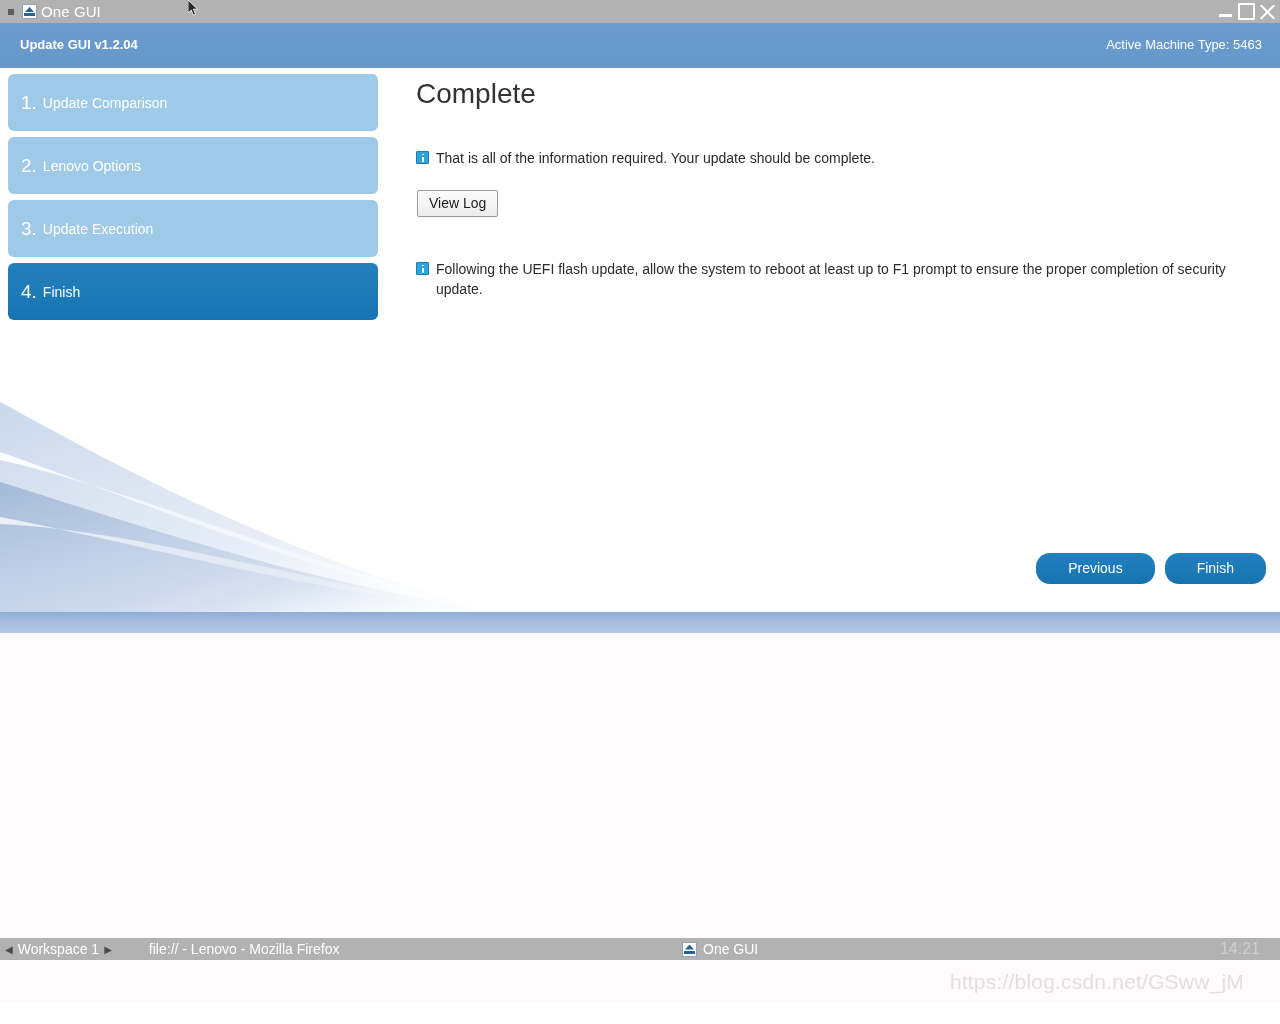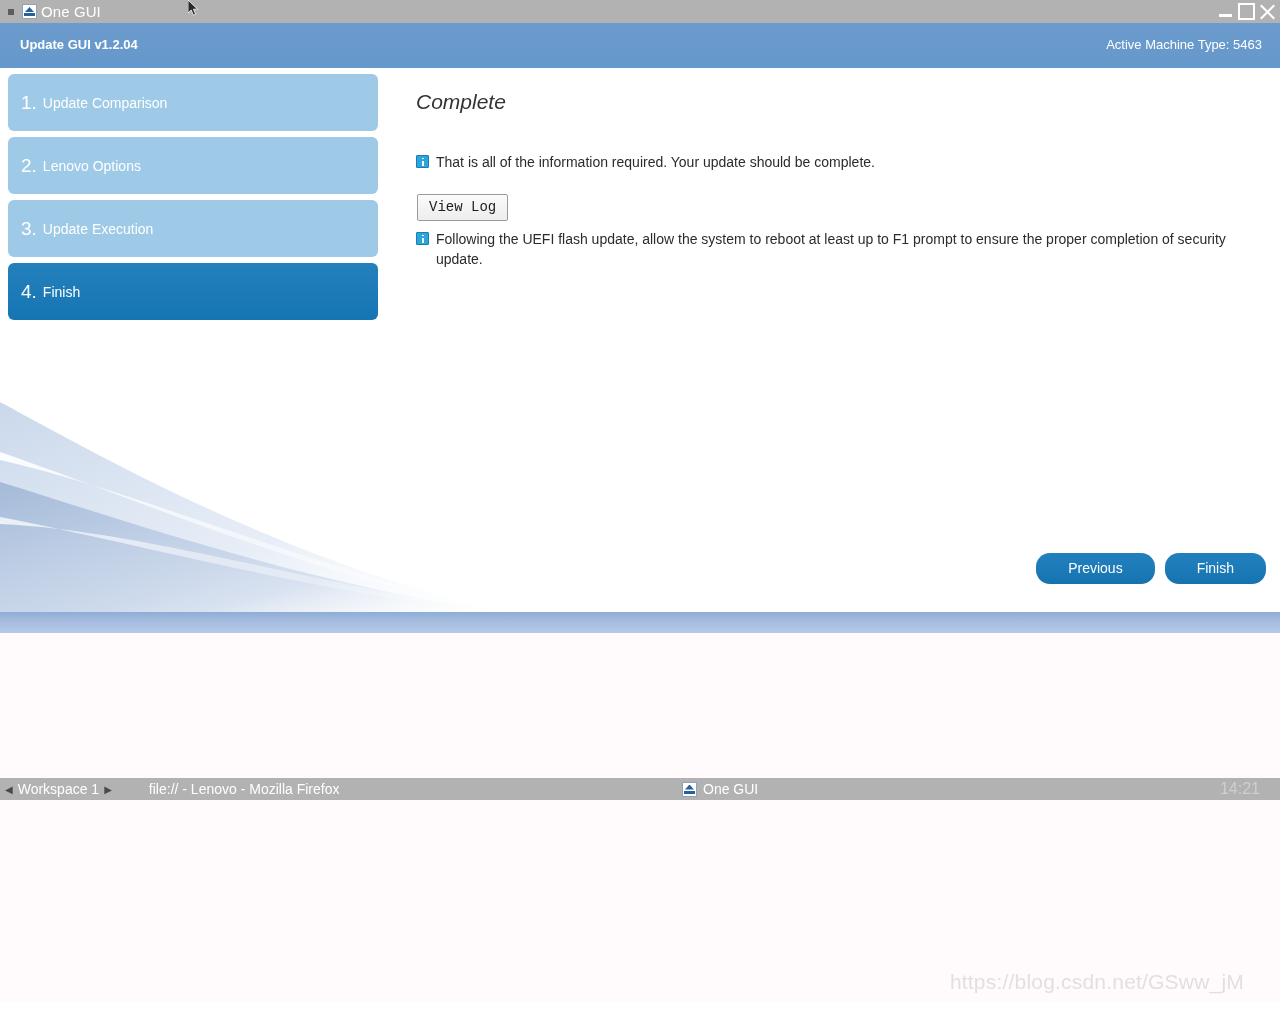--- a/index.html
+++ b/index.html
@@ -7,21 +7,21 @@
     padding: 0;
     width: 1280px;
     height: 1024px;
     overflow: hidden;
     font-family: "Liberation Sans", sans-serif;
   }
 
   #screen {
     position: relative;
     width: 1280px;
-    height: 800px;
+    height: 960px;
     background: #7f1d1d;
   }
 
   
   #titlebar {
     position: absolute;
     left: 0; top: 0;
     width: 1280px; height: 23px;
     background: #b2b2b2;
     display: flex;
@@ -173,30 +173,30 @@
     font-size: 14px;
   }
 
   
   #content {
     position: absolute;
     left: 416px; top: 10px;
     right: 16px;
   }
   #page-title {
-    font-size: 21px;
+    font-size: 28px;
     color: #333333;
-    margin: 12px 0 38px 0;
+    margin: 0 0 38px 0;
     font-weight: normal;
-    font-style: italic;
   }
   .info-row {
     display: flex;
     align-items: flex-start;
     margin-bottom: 16px;
+    margin-top: 22px;
   }
   .info-icon {
     width: 13px; height: 13px;
     background: #2ba5dd;
     border: 1px solid #1a7fae;
     box-sizing: border-box;
     position: relative;
     margin-right: 7px;
     margin-top: 3px;
     flex: 0 0 auto;
@@ -223,23 +223,23 @@
     max-width: 800px;
   }
   #viewlog-btn {
     display: inline-block;
     font-size: 14px;
     color: #1c1c1c;
     padding: 4px 11px 5px 11px;
     background: linear-gradient(to bottom, #fbfbfb 0%, #ededed 100%);
     border: 1px solid #9b9b9b;
     border-radius: 2px;
-    margin: 6px 0 8px 1px;
+    margin: 6px 0 20px 1px;
     cursor: pointer;
-    font-family: Liberation Mono, monospace;
+    font-family: Liberation Sans, sans-serif;
     text-align: center;
   }
 
   
   #navbuttons {
     position: absolute;
     right: 14px; bottom: 28px;
     display: flex;
     gap: 10px;
   }

